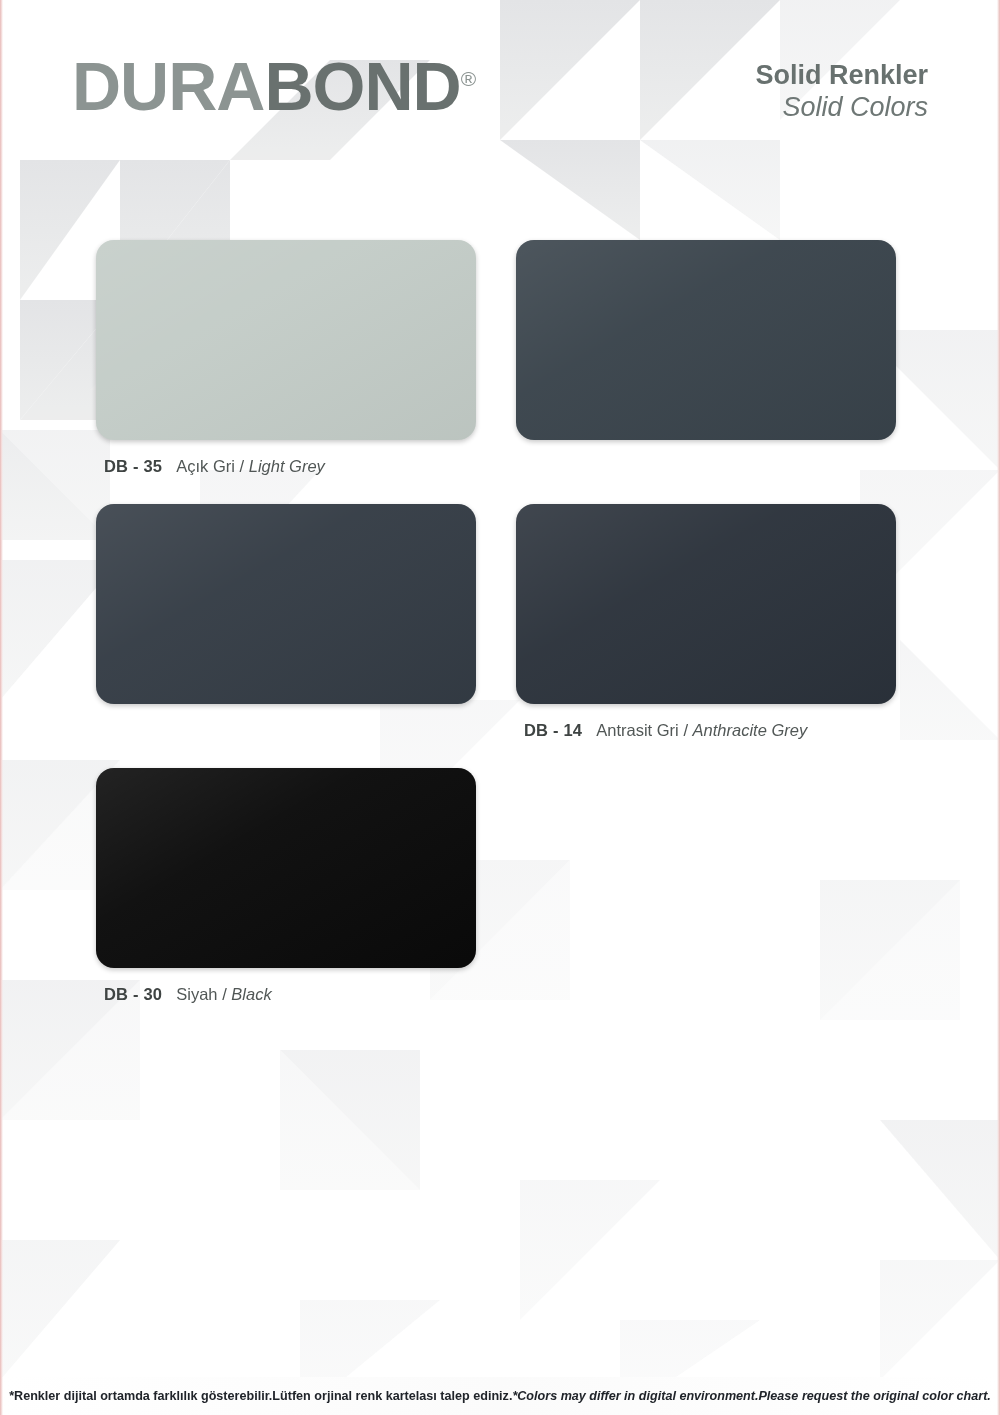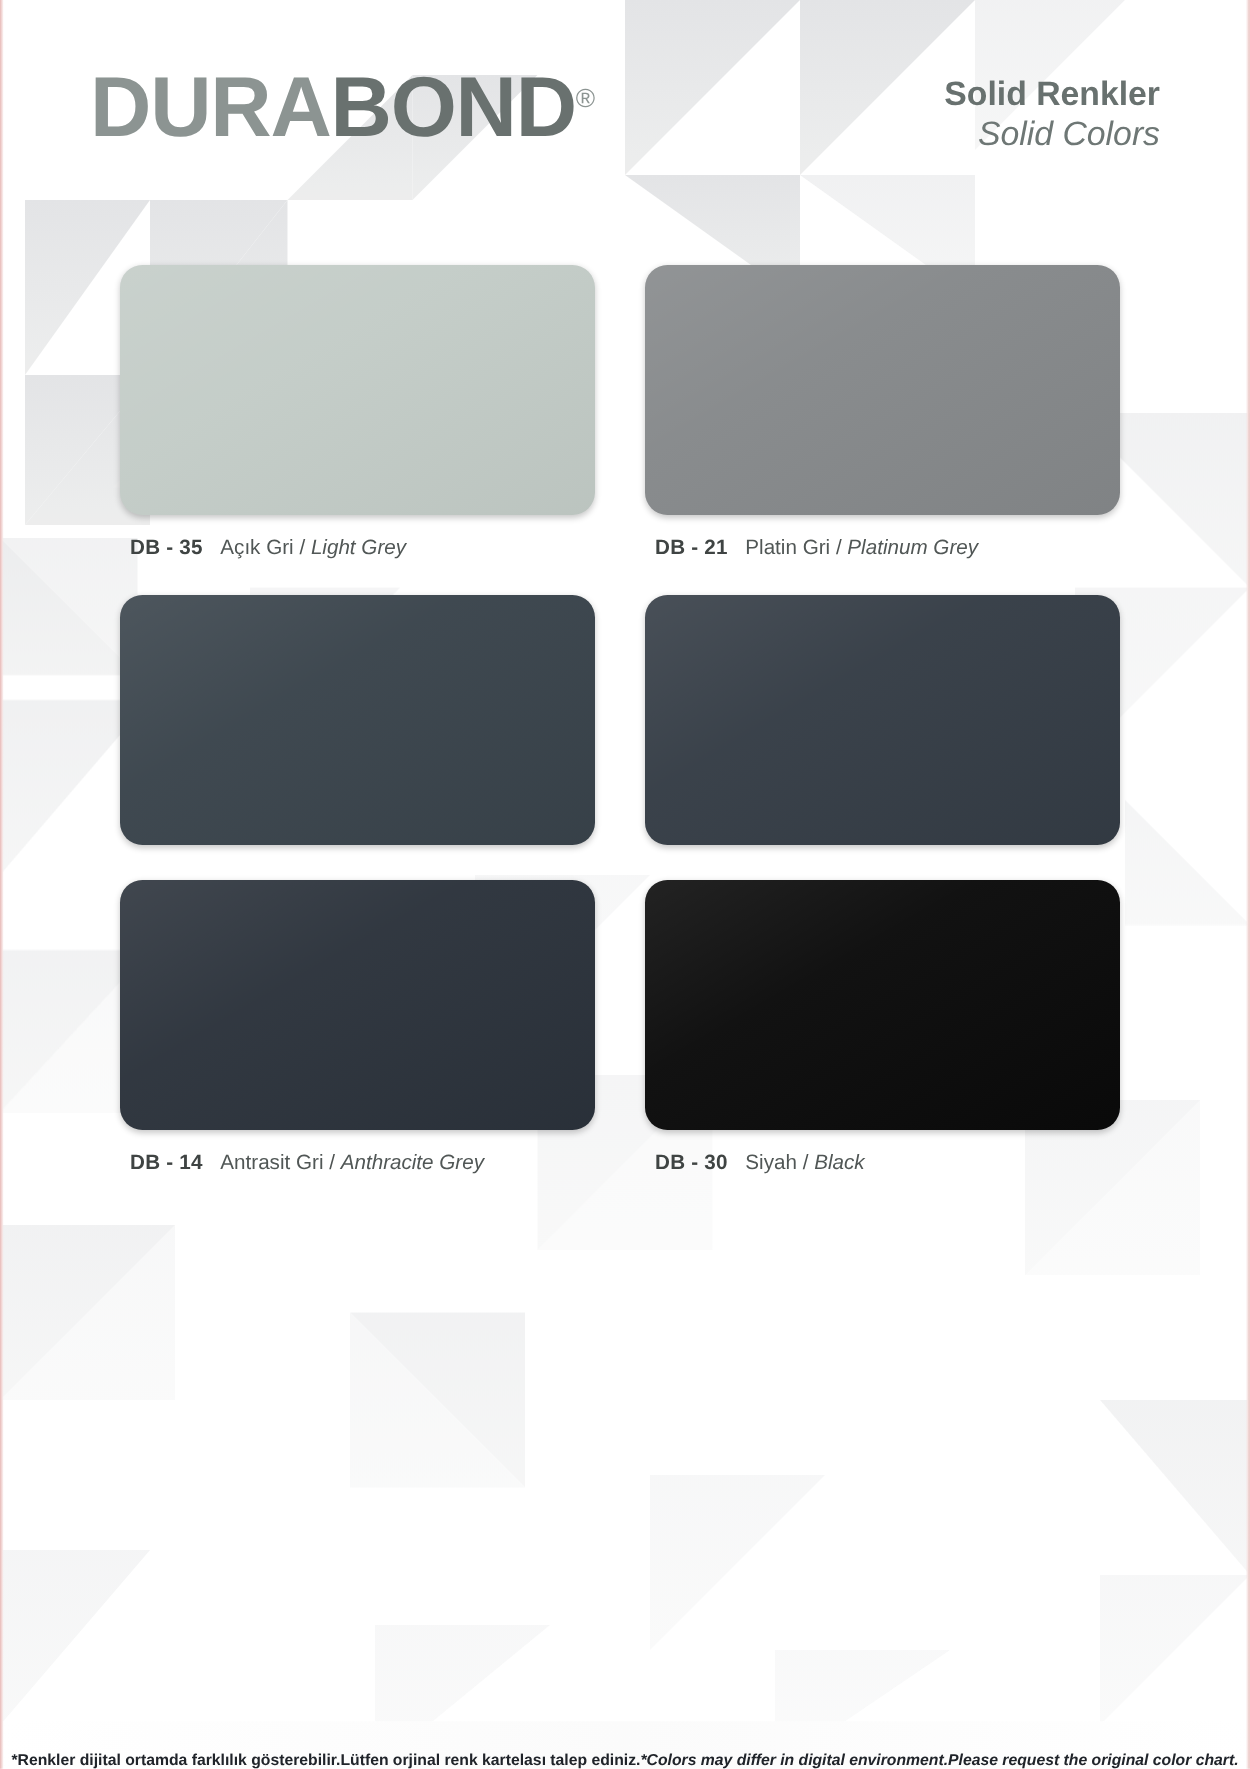--- a/index.html
+++ b/index.html
@@ -88,21 +88,21 @@
   #title-en {
     font-size: 27px;
     font-style: italic;
     color: #6e7775;
     white-space: nowrap;
   }
 
   
   #swatch-grid {
     position: absolute;
-    top: 212px;
+    top: 240px;
     left: 96px;
     width: 824px;
     z-index: 2;
     display: grid;
     grid-template-columns: 392px 392px;
     column-gap: 40px;
     row-gap: 61px;
     gap: 28px;
   }
   .swatch-cell {
@@ -147,21 +147,21 @@
 
   
   #footer {
     position: absolute;
     left: 0;
     bottom: 0;
     width: 1000px;
     height: 38px;
     z-index: 2;
     display: flex;
-    align-items: flex-end;
+    align-items: center;
     justify-content: center;
     background: linear-gradient(to right, #ffffff, #fbfbfb 50%, #ffffff);
   }
   #footer-text {
     font-size: 12.6px;
     color: #20242a;
     font-weight: bold;
     white-space: nowrap;
   }
   #footer-text .note-en {
@@ -241,28 +241,20 @@
     <div class="swatch-cell">
       <div class="swatch-chip" style="background: rgb(195, 204, 199);"></div>
       <div class="swatch-caption">
         <span class="swatch-code">DB - 35</span><span class="swatch-names">Açık Gri</span>
         <span class="swatch-sep">/</span>
         <span class="swatch-name-en">Light Grey</span>
       </div>
     </div>
 
 
-    <div class="swatch-cell">
-      <div class="swatch-chip" style="background: rgb(133, 136, 138);"></div>
-      <div class="swatch-caption">
-        <span class="swatch-code">DB - 21</span><span class="swatch-names">Platin Gri</span>
-        <span class="swatch-sep">/</span>
-        <span class="swatch-name-en">Platinum Grey</span>
-      </div>
-    </div>
 
     <div class="swatch-cell">
       <div class="swatch-chip" style="background: rgb(57, 67, 75);"></div>
     </div>
 
     <div class="swatch-cell">
       <div class="swatch-chip" style="background: rgb(52, 60, 69);"></div>
     </div>
 
     <div class="swatch-cell">

